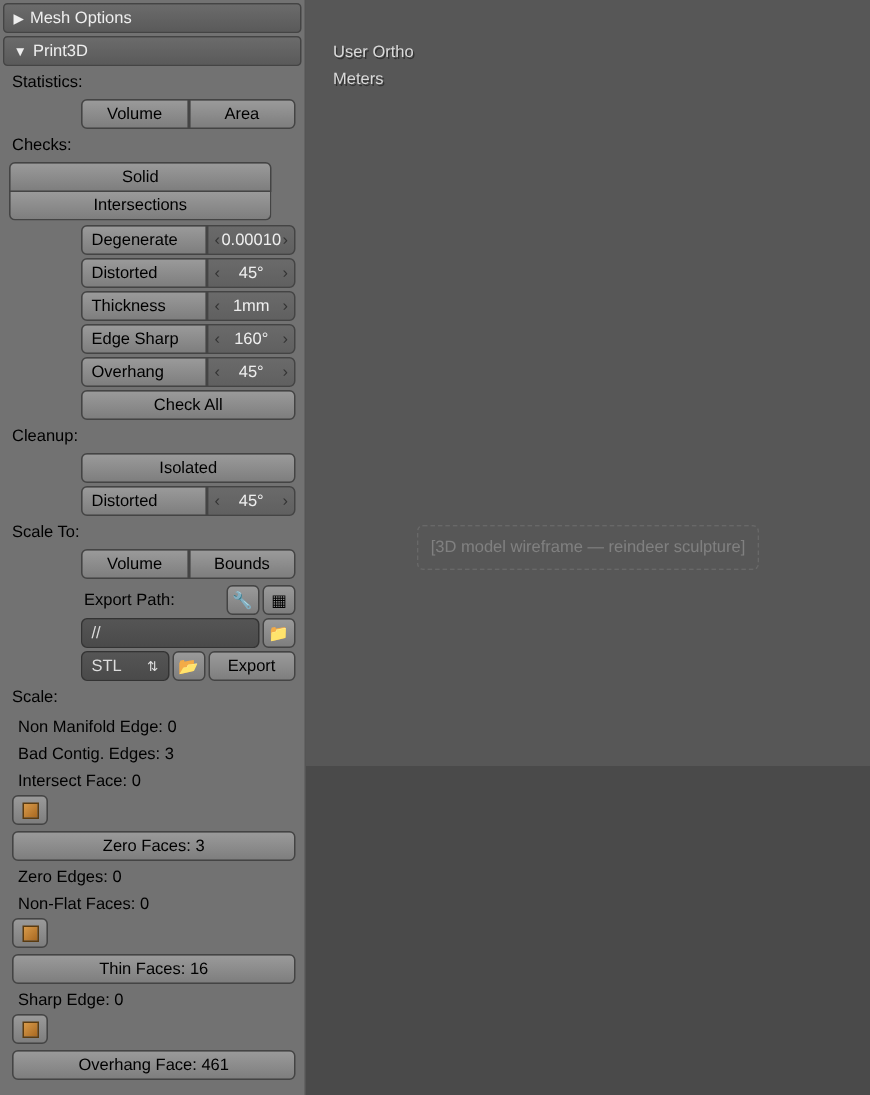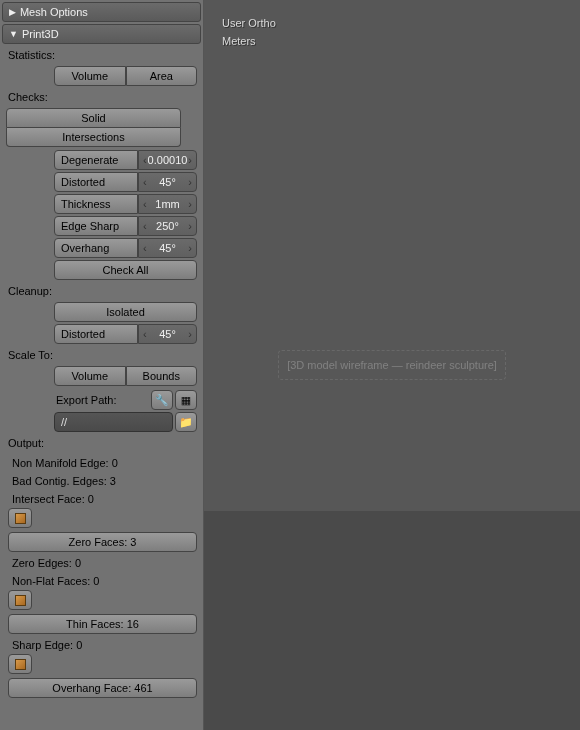--- a/index.html
+++ b/index.html
@@ -1,19 +1,19 @@
 <!DOCTYPE html>
 <html><head>
 <meta charset="utf-8">
 <style>
 * { margin: 0; padding: 0; box-sizing: border-box; font-family: Arial, sans-serif; font-size: 11px; }
 body { width: 580px; height: 730px; display: flex; background: #727272; overflow: hidden; }
 .panel { width: 204px; height: 730px; background: #727272; border-right: 1px solid #555; overflow-y: auto; padding: 2px; }
 .viewport { flex: 1; height: 730px; background: linear-gradient(180deg, #575757 0%, #575757 70%, #4a4a4a 70%, #4a4a4a 100%); position: relative; display:flex; align-items:center; justify-content:center; }
-.vp-text { position: absolute; top: 14px; left: 18px; color: #dadada; font-size: 12px; line-height: 18px; text-shadow: 1px 1px 0 #333; }
+.vp-text { position: absolute; top: 26px; left: 18px; color: #dadada; font-size: 12px; line-height: 18px; text-shadow: 1px 1px 0 #333; }
 .vp-placeholder { color:#ccc; font-size:11px; opacity:0.35; border:1px dashed #888; padding:8px; border-radius:4px;}
 .header { background: linear-gradient(#6b6b6b,#5a5a5a); color: #eee; padding: 3px 6px; border: 1px solid #444; border-radius: 3px; margin-bottom: 2px; cursor: pointer; display:flex; align-items:center; gap:4px;}
 .header .tri { font-size:9px; }
 .section-label { color: #000; font-size: 11px; padding: 3px 4px 5px 6px; }
 .row { display: flex; gap: 0; margin: 0 4px 2px 4px; padding-left: 48px; }
 .btn { flex: 1; background: linear-gradient(#9a9a9a,#7e7e7e); border: 1px solid #444; color: #000; padding: 3px 6px; cursor: pointer; font-size: 11px; text-align:center; }
 .btn:first-child { border-radius: 4px 0 0 4px; }
 .btn:last-child { border-radius: 0 4px 4px 0; }
 .btn.single { border-radius: 4px; }
 .btn.full { width: 100%; }
@@ -64,21 +64,21 @@
   <div class="row">
       <div class="label-btn">Distorted</div>
       <div class="numfield">45°</div>
     </div>
   <div class="row">
       <div class="label-btn">Thickness</div>
       <div class="numfield">1mm</div>
     </div>
   <div class="row">
       <div class="label-btn">Edge Sharp</div>
-      <div class="numfield">250°</div>
+      <div class="numfield">160°</div>
     </div>
   <div class="row">
       <div class="label-btn">Overhang</div>
       <div class="numfield">45°</div>
     </div>
   <div class="row">
       <div class="btn single full">Check All</div>
     </div>
 
   <div class="section-label">Cleanup:</div>
@@ -98,22 +98,30 @@
 
   <div class="row" style="align-items:center;margin-top:4px">
     <div class="section-label" style="flex:1;padding:3px 0 3px 2px">Export Path:</div>
     <div class="iconbtn">🔧</div>
     <div class="iconbtn" style="margin-left:2px">▦</div>
   </div>
   <div class="row" style="align-items:center">
     <div class="textfield">//</div>
     <div class="iconbtn" style="margin-left:2px">📁</div>
   </div>
+  <div class="row" style="align-items:center">
+    <div class="dropdown">
+        <span>STL</span>
+        <span class="arr">⇅</span>
+      </div>
+    <div class="iconbtn" style="margin-left:2px">📂</div>
+    <div class="btn single" style="flex:1;margin-left:2px">Export</div>
+  </div>
 
-  <div class="section-label">Output:</div>
+  <div class="section-label">Scale:</div>
   <div class="output-line">Non Manifold Edge: 0</div>
   <div class="output-line">Bad Contig. Edges: 3</div>
   <div class="output-line">Intersect Face: 0</div>
   <div class="out-row">
       <div class="cube">
         <span></span>
       </div>
       <div class="out-btn">Zero Faces: 3</div>
     </div>
   <div class="output-line">Zero Edges: 0</div>

